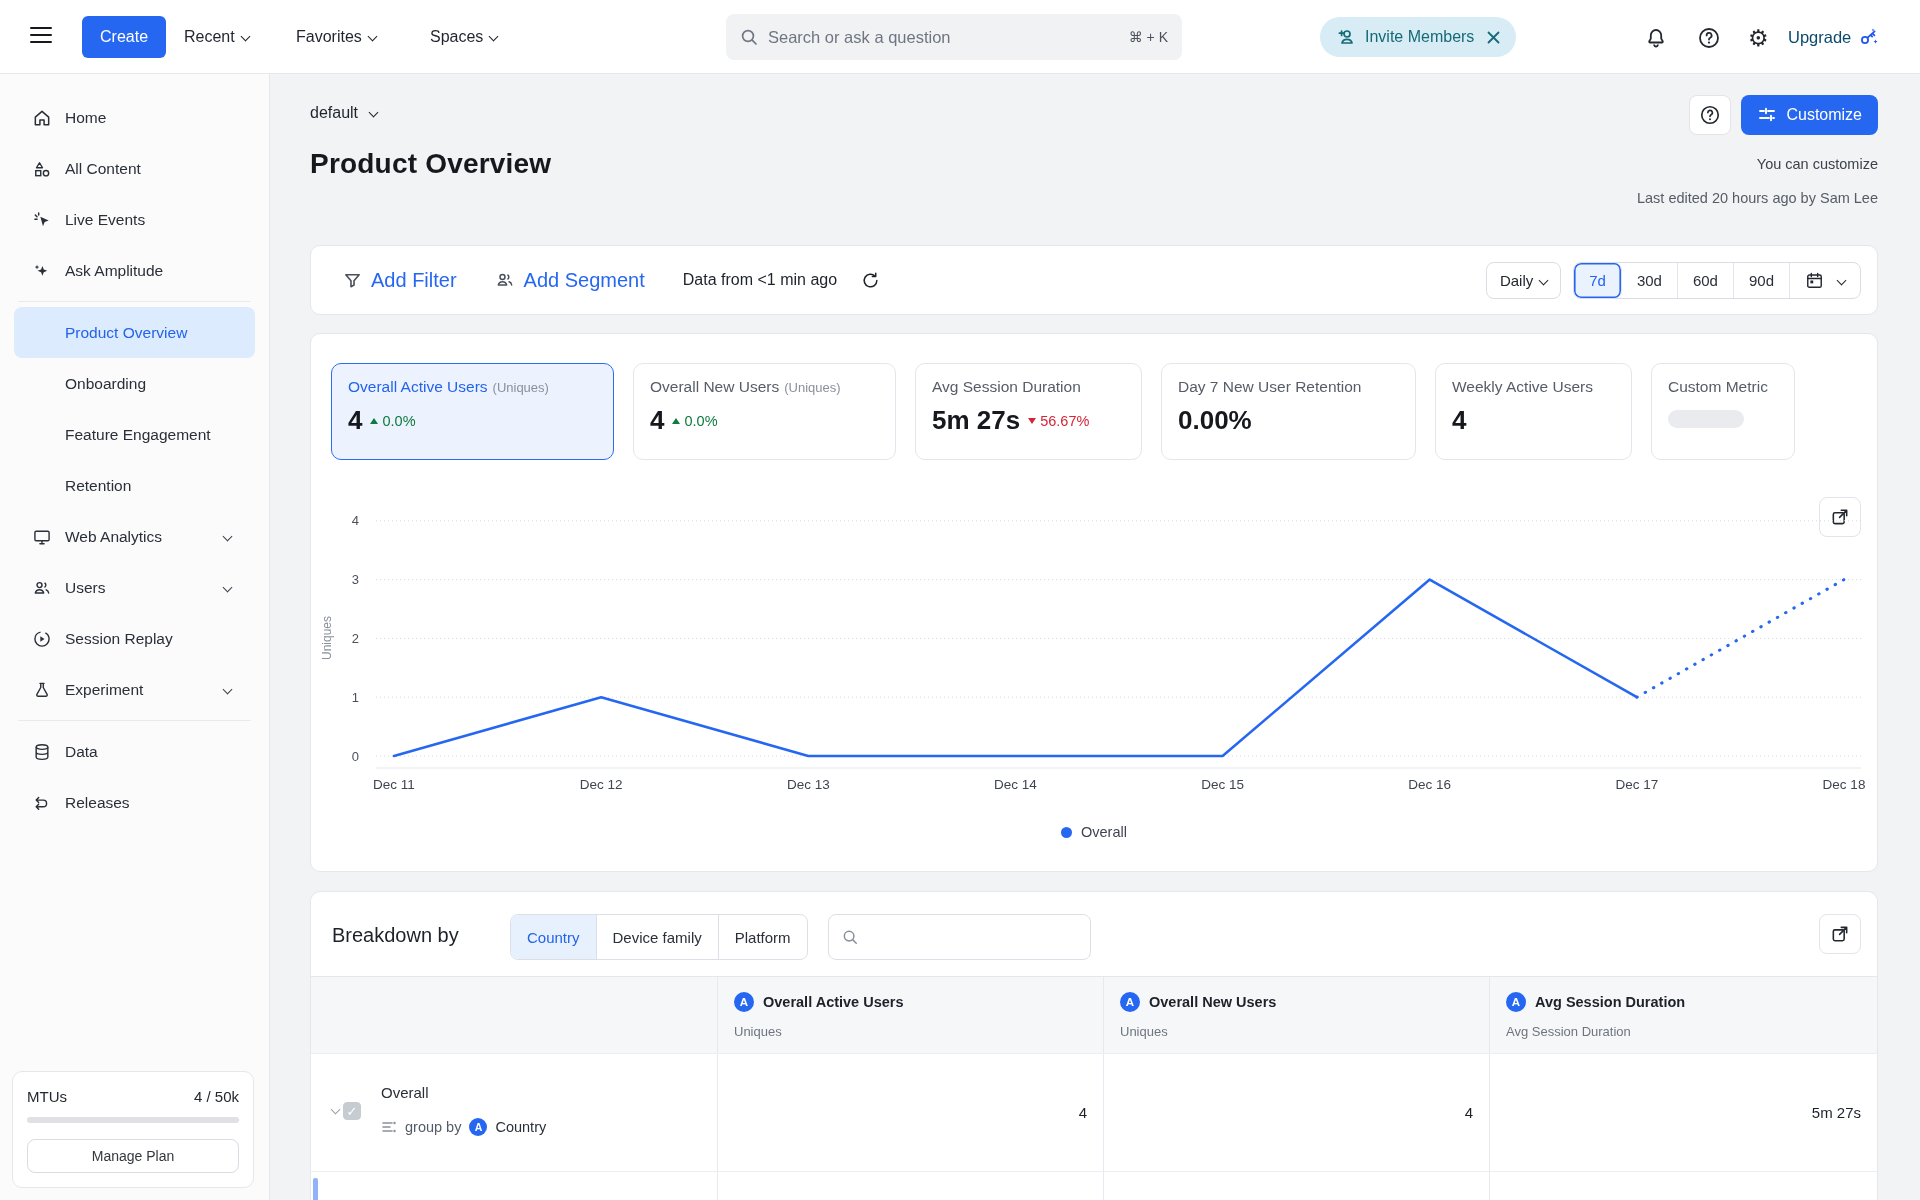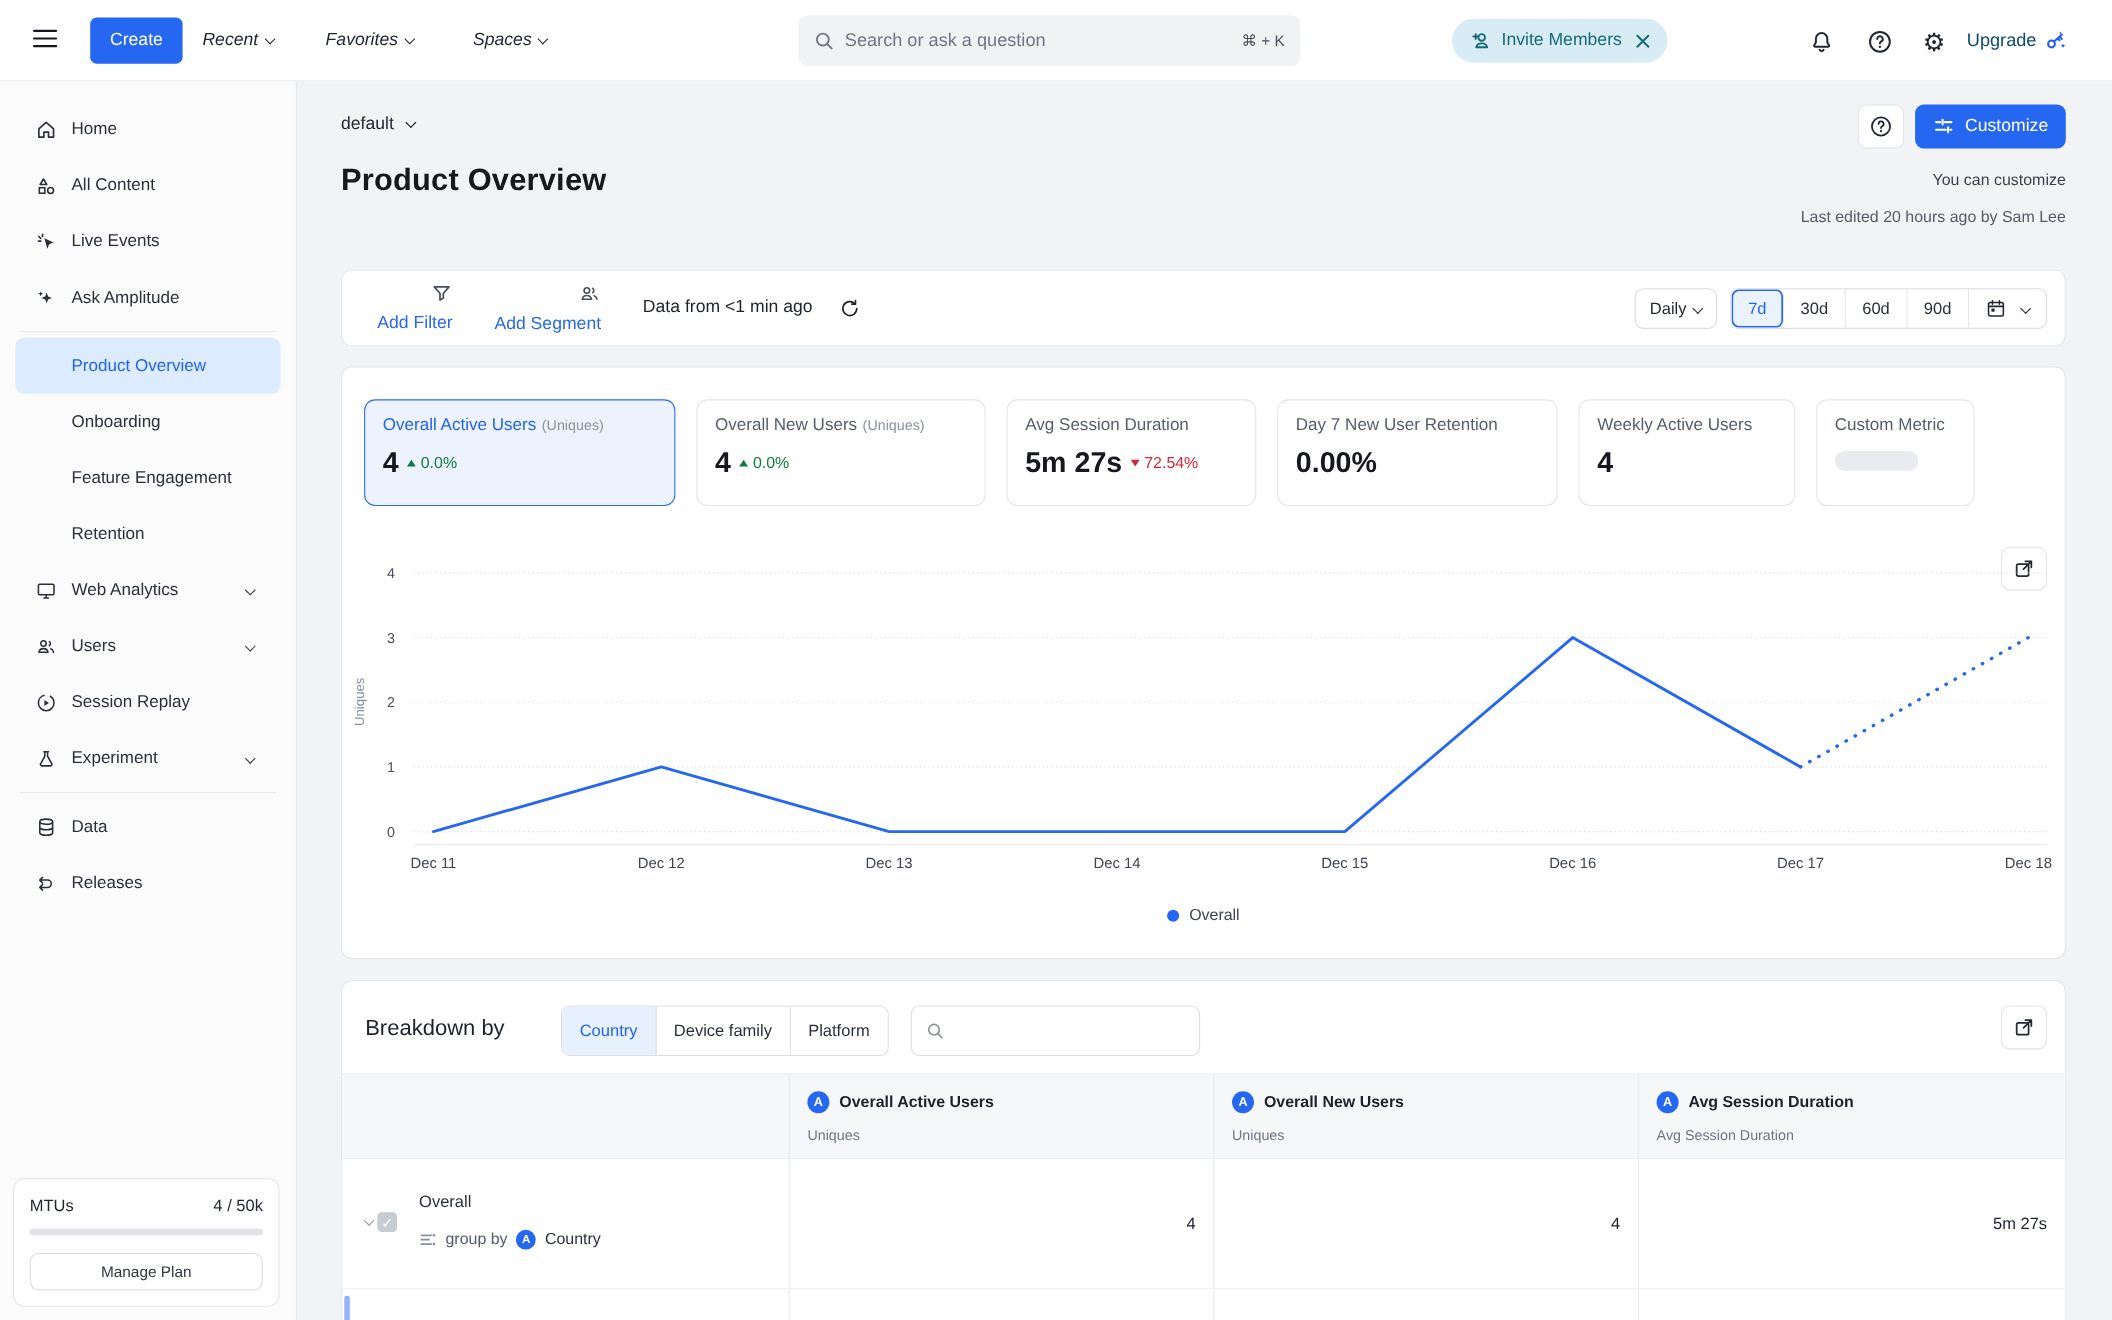--- a/index.html
+++ b/index.html
@@ -7,21 +7,21 @@
     font-family:"Liberation Sans","DejaVu Sans",sans-serif; color:#1E222A; }
   svg { display:block; }
 
   
   .topnav { position:absolute; left:0; top:0; width:1920px; height:74px; background:#fff;
     border-bottom:1px solid #E6E8EC; z-index:30; }
   .hamburger { position:absolute; left:30px; top:27px; width:22px; height:20px; cursor:pointer; }
   .hamburger span { display:block; height:2.4px; background:#16181D; border-radius:2px; margin-bottom:4.6px; }
   .create-btn { position:absolute; left:82px; top:16px; height:42px; padding:0 18px; background:#2667F2;
     color:#fff; font-size:16px; border:none; border-radius:6px; line-height:42px; }
-  .nav-menu { position:absolute; top:0; height:74px; line-height:74px; font-size:16px; color:#1F242E; cursor:pointer;font-style:italic; }
+  .nav-menu { position:absolute; top:0; height:74px; line-height:74px; font-size:16px; color:#1F242E; cursor:pointer; }
   .nav-menu.m0 { left:184px; } .nav-menu.m1 { left:296px; } .nav-menu.m2 { left:430px; }
   .chev { width:7px; height:7px; border-right:1.7px solid currentColor; border-bottom:1.7px solid currentColor;
     display:inline-block; transform:rotate(45deg); vertical-align:2px; margin-left:7px; }
   .chev.up { transform:rotate(225deg); vertical-align:-2px; }
   .searchbar { position:absolute; left:726px; top:14px; width:456px; height:46px; background:#F1F2F4;
     border-radius:8px; display:flex; align-items:center; padding:0 14px; color:#6F7683; }
   .searchbar .ph { font-size:16.5px; margin-left:10px; flex:1; }
   .searchbar .kbd { font-size:14px; color:#4C525C; }
   .invite-pill { position:absolute; left:1320px; top:17px; height:40px; border-radius:20px; background:#D7ECF4;
     color:#166A76; display:flex; align-items:center; padding:0 16px; gap:9px; font-size:16px; }
@@ -57,21 +57,21 @@
   .head-actions { position:absolute; right:0; top:21px; display:flex; gap:10px;padding-left:48px; }
   .icon-btn { width:42px; height:40px; background:#fff; border:1px solid #E2E4E9; border-radius:8px;
     display:flex; align-items:center; justify-content:center; color:#23272F; cursor:pointer; }
   .customize-btn { height:40px; background:#2667F2; color:#fff; border:none; border-radius:8px;
     font-size:16px; padding:0 16px; display:flex; align-items:center; gap:9px; cursor:pointer; }
   .customize-hint { position:absolute; right:0; top:82px; font-size:14.5px; color:#3C414B; }
   .last-edited { position:absolute; right:0; top:116px; font-size:14.5px; color:#565C66; }
 
   .card { position:absolute; left:0; right:0; background:#fff; border:1px solid #E4E7EC; border-radius:10px; }
   .filter-card { top:171px; height:70px; display:flex; align-items:center; padding:0 16px 0 32px; }
-  .f-item { display:flex; align-items:flex-end; gap:9px; font-size:16px;flex-direction:column; }
+  .f-item { display:flex; align-items:center; gap:9px; font-size:20px; }
   .f-link { color:#2667F2; font-weight:500; cursor:pointer; }
   .f-icon { color:#4A505B; }
   .f-gap { width:38px; } .f-gap-s { width:24px; }
   .freshness { color:#1E222A; }
   .filter-right { margin-left:auto; display:flex; align-items:center; gap:12px; }
   .daily-chip { height:37px; border:1px solid #DADDE3; border-radius:8px; padding:0 13px; display:flex;
     align-items:center; font-size:15px; color:#23272F; cursor:pointer; }
   .range-group { height:37px; border:1px solid #DADDE3; border-radius:8px; display:flex; overflow:hidden; background:#fff; }
   .range-item { padding:0 15px; font-size:15px; color:#2A2F38; display:flex; align-items:center;
     border-right:1px solid #E3E5EA; cursor:pointer; }
@@ -430,21 +430,21 @@
                 <span>0.0%</span>
               </span>
             </div>
       </div>
       <div class="metric-card" style="width:227px">
         <div class="m-title"><span>Avg Session Duration</span></div>
         <div class="m-value-row">
               <span class="m-value">5m 27s</span>
           <span class="delta down">
                 <span class="tri"></span>
-                <span>72.54%</span>
+                <span>56.67%</span>
               </span>
             </div>
       </div>
       <div class="metric-card" style="width:255px">
         <div class="m-title"><span>Day 7 New User Retention</span></div>
         <div class="m-value-row">
               <span class="m-value">0.00%</span>
             </div>
       </div>
       <div class="metric-card" style="width:197px">

